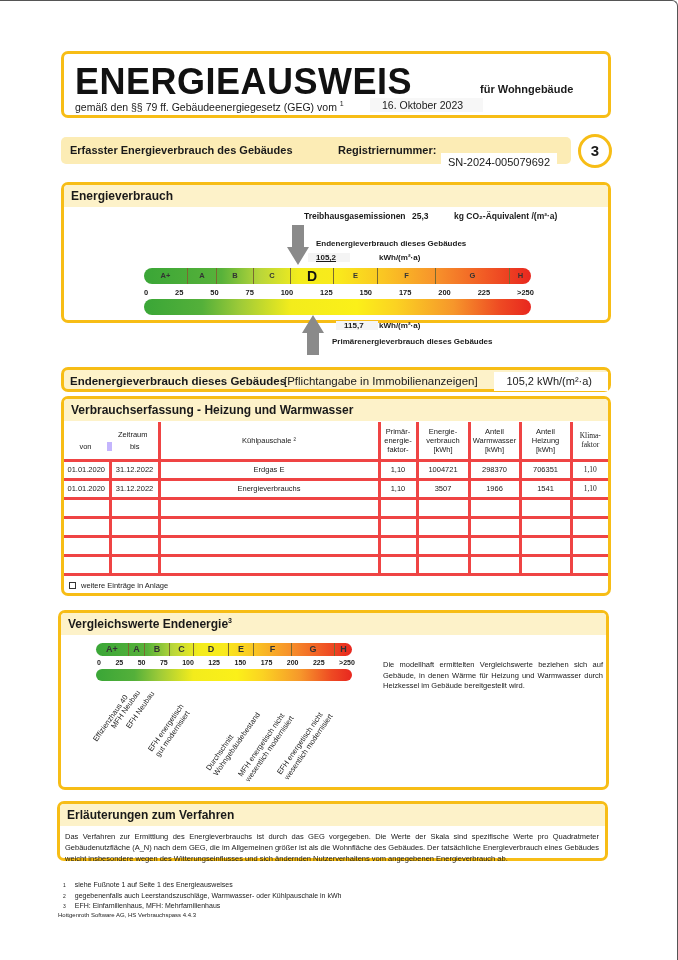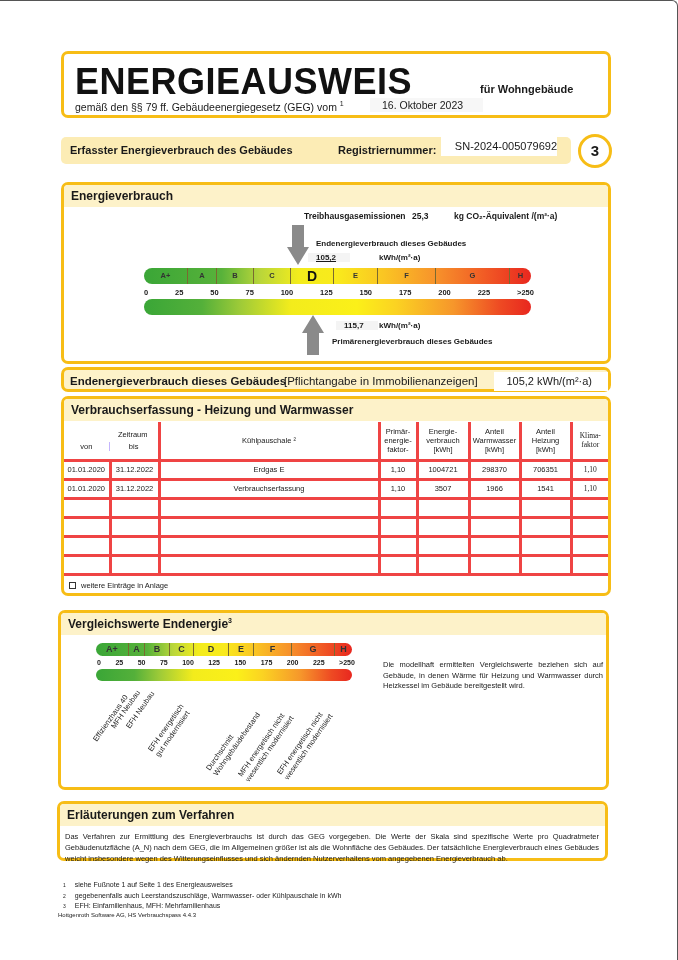--- a/index.html
+++ b/index.html
@@ -14,27 +14,27 @@
   .title-main { position: absolute; left: 11px; top: 7px; font-size: 36px; font-weight: bold; letter-spacing: 0.5px; color: #111; }
   .title-sub { position: absolute; left: 416px; top: 29px; font-size: 11px; font-weight: bold; }
   .title-law { position: absolute; left: 11px; top: 46px; font-size: 10.5px; }
   .title-law sup { font-size: 7px; }
   .title-date { position: absolute; left: 306px; top: 44px; font-size: 10.5px; background: #f7f7f7; padding: 1px 20px 1px 12px; }
 
   
   #reg-bar { position: absolute; left: 61px; top: 137px; width: 510px; height: 27px; background: #fcecb5; border-radius: 5px; }
   .reg-left { position: absolute; left: 9px; top: 7px; font-size: 11px; font-weight: bold; }
   .reg-label { position: absolute; left: 277px; top: 7px; font-size: 11px; font-weight: bold; }
-  .reg-value { position: absolute; left: 380px; top: 0; width: 116px; height: 19px; background: #fff; font-size: 11px; text-align: right; line-height: 19px; }
+  .reg-value { position: absolute; left: 380px; top: 16px; width: 116px; height: 19px; background: #fff; font-size: 11px; text-align: center; line-height: 19px; }
   #page-badge { position: absolute; left: 578px; top: 134px; width: 34px; height: 34px; border: 3px solid #f7bd16; border-radius: 50%; background: #fff; text-align: center; line-height: 28px; font-size: 15px; font-weight: bold; }
 
   .sec-head { position: absolute; left: 0; top: 0; right: 0; height: 22px; background: #fdf2c9; border-radius: 4px 4px 0 0; font-weight: bold; font-size: 12px; padding: 4px 7px; }
 
   
-  #energy-box { left: 61px; top: 182px; width: 550px; height: 182px; }
+  #energy-box { left: 61px; top: 182px; width: 550px; height: 141px; }
   .ghg { position: absolute; top: 26px; font-size: 8.5px; font-weight: bold; }
   .arrow-down { position: absolute; left: 223px; top: 40px; width: 22px; height: 40px; }
   .arrow-up { position: absolute; left: 238px; top: 130px; width: 22px; height: 40px; }
   .small-bold { position: absolute; font-size: 8px; font-weight: bold; }
   .valbox { position: absolute; font-size: 8px; font-weight: bold; background: #f4f4f4; padding: 0 14px 0 8px; }
 
   .scale-top { position: absolute; height: 16px; border-radius: 8px; background: linear-gradient(to right, #3aa637 0%, #58b23a 20%, #b9d63a 30%, #f3ec1c 40%, #f9ea1c 50%, #fac523 62%, #f7942b 75%, #f15b25 88%, #e8271f 100%); display: flex; overflow: hidden; }
   .scale-top .seg { height: 100%; border-right: 1px solid #7a6a30; font-size: 7.5px; font-weight: bold; color: #333; text-align: center; line-height: 16px; }
   .scale-top .seg:last-child { border-right: none; }
   .scale-top .seg.current { font-size: 14px; color: #111; }
@@ -157,21 +157,21 @@
         <col style="width:51px">
         <col style="width:51px">
         <col style="width:37px">
     </colgroup>
     <tbody>
         <tr>
       <th colspan="2" style="padding:0;">
         <div style="padding-bottom:3px;padding-left:44px;">Zeitraum</div>
         <div style="display:flex;">
               <span style="flex:46;">von</span>
-              <span style="flex:49;border-left:1px solid #c4b5fd;">bis</span>
+              <span style="flex:49;border-left:5px solid #c4b5fd;">bis</span>
             </div>
       </th>
       <th>Kühlpauschale ²</th>
       <th style="white-space:pre-line;">Primär-
 energie-
 faktor-</th>
       <th style="white-space:pre-line;">Energie-
 verbrauch
 [kWh]</th>
       <th style="white-space:pre-line;">Anteil
@@ -189,21 +189,21 @@
       <td>Erdgas E</td>
       <td>1,10</td>
       <td>1004721</td>
       <td>298370</td>
       <td>706351</td>
       <td>1,10</td>
     </tr>
     <tr class="body-row">
       <td>01.01.2020</td>
       <td>31.12.2022</td>
-      <td>Verbrauchserfassung</td>
+      <td>Energieverbrauchs</td>
       <td>1,10</td>
       <td>3507</td>
       <td>1966</td>
       <td>1541</td>
       <td>1,10</td>
     </tr>
     <tr class="body-row">
           <td></td>
           <td></td>
           <td></td>

